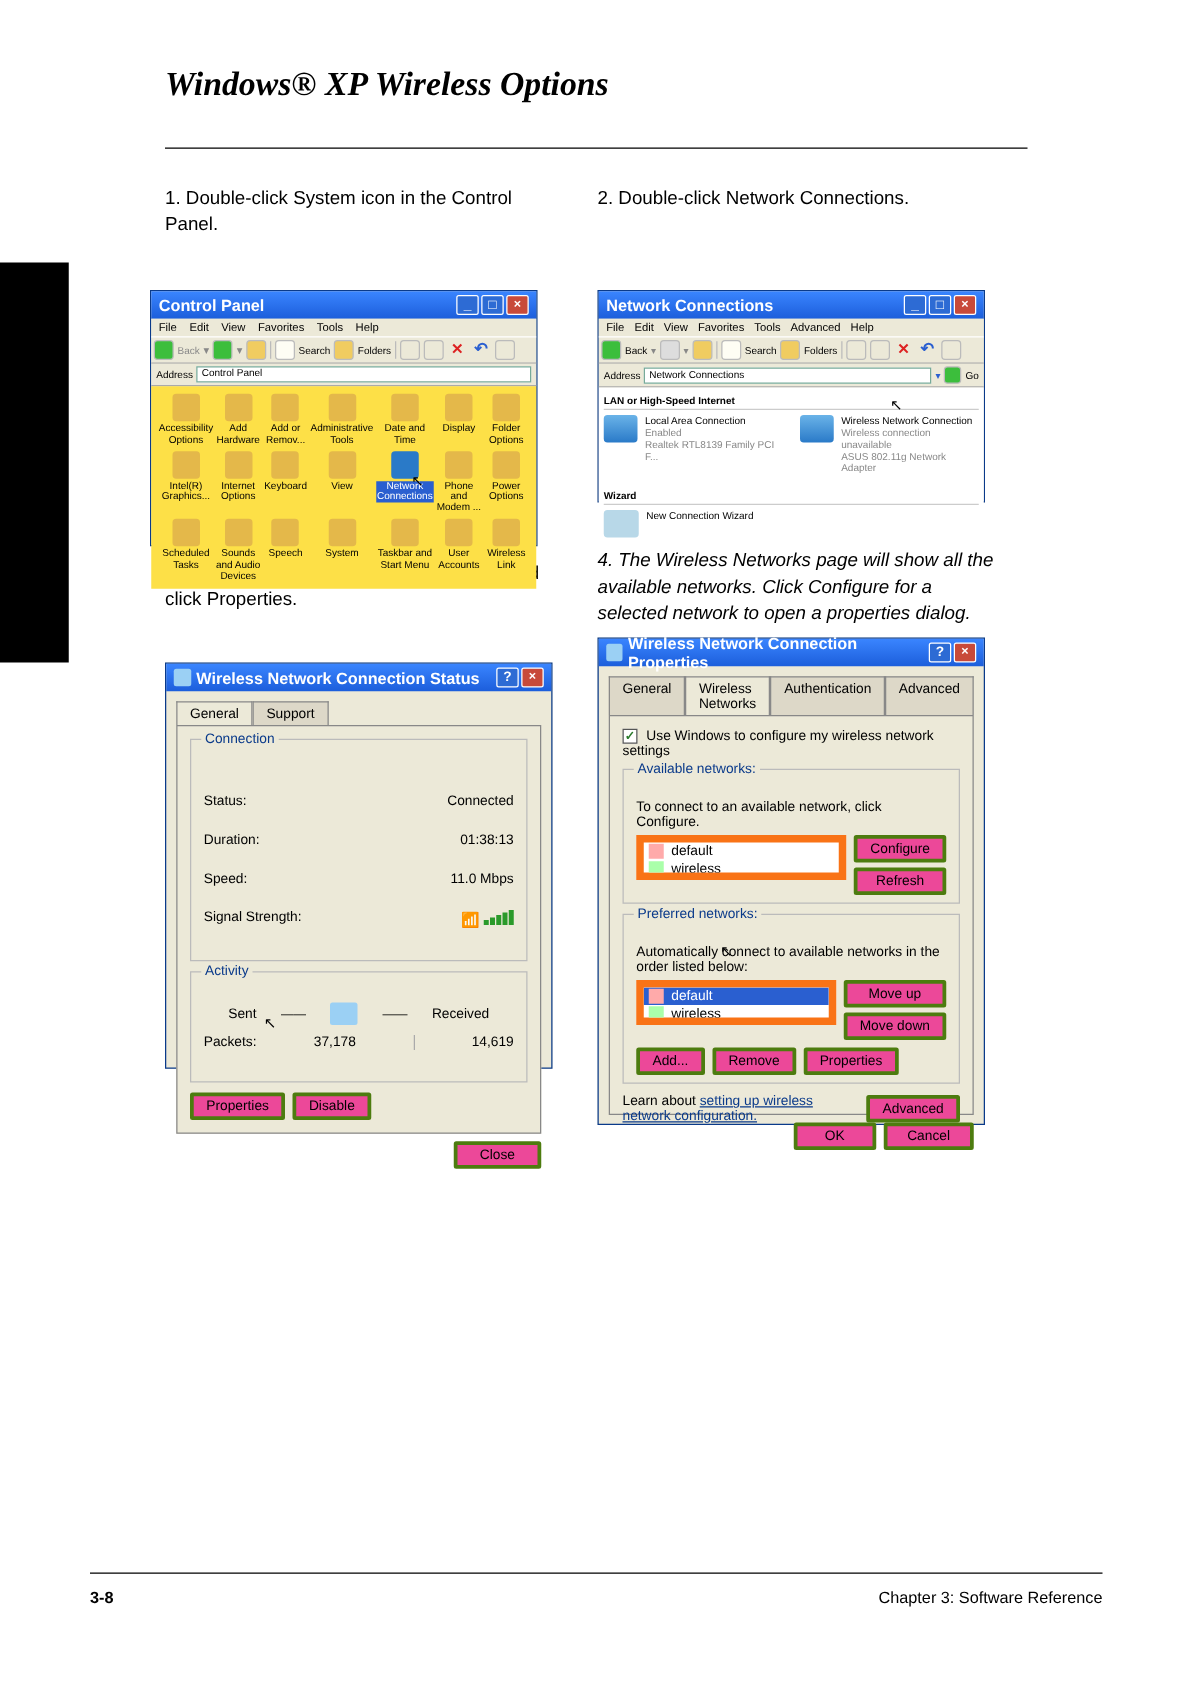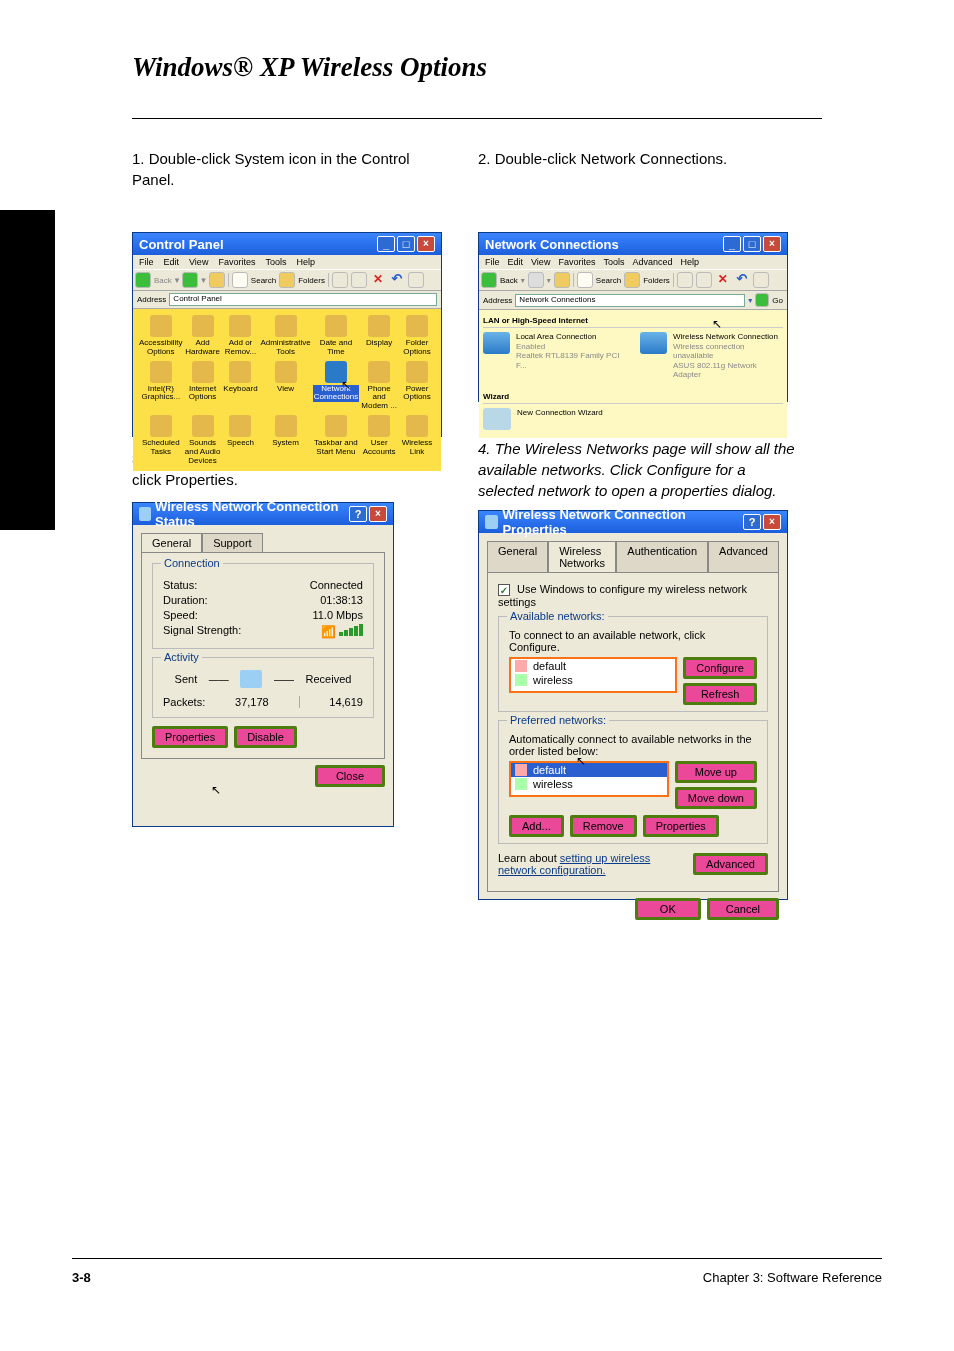--- a/index.html
+++ b/index.html
@@ -94,67 +94,67 @@
     text-align:center;
     line-height:14px;
   }
   .xp-help-btn {
     width: 18px; height: 16px;
     background: #2d6bd4; border:1px solid #fff; border-radius:2px;
     color:#fff; font-size:11px; text-align:center; line-height:14px;
   }
 
   
-  .cp { left: 132px; top: 232px; width: 310px; height: 205px; font-size: 9px; }
+  .cp { left: 120px; top: 232px; width: 310px; height: 205px; font-size: 9px; }
   .cp .menu { background:#ece9d8; padding:2px 6px; font-size:9px; display:flex; gap:10px; }
   .cp .toolbar { background:#ece9d8; padding:2px; display:flex; align-items:center; gap:3px; border-top:1px solid #fff; border-bottom:1px solid #aaa;}
   .cp .addrbar { background:#ece9d8; padding:2px 4px; font-size:8px; display:flex; align-items:center; gap:3px; border-bottom:1px solid #aaa;}
   .cp .addrfield { flex:1; background:#fff; border:1px solid #7a9; height:13px; font-size:8px; padding:0 3px;}
   .cp-icons { display:grid; grid-template-columns: repeat(7, 1fr); gap:4px 2px; padding:6px; background:#fde047; }
   .cp-item { text-align:center; font-size:8px; line-height:1.1; }
   .cp-item .ic { width:22px; height:22px; margin:0 auto 2px; background:#e4b84a; border-radius:3px;}
   .cp-item.sel .lbl { background:#2a5fd0; color:#fff; padding:0 1px; }
   .tbic { width:16px; height:16px; border:1px solid #bbb; border-radius:3px; }
   .tbic.green { background:#3cbe3c;}
   .tbic.red { color:#d22; font-weight:bold; font-size:12px; text-align:center; line-height:14px; border:none;}
   .tbic.search { background:#fefdf4;}
   .cursor { position:absolute; font-size:12px; }
 
   
   .nc { left: 478px; top: 232px; width: 310px; height: 170px; font-size: 9px; }
-  .nc-body { background:#fef9c3; padding:4px; font-size:9px; }
+  .nc-body { background:#ffffff; padding:4px; font-size:9px; }
   .nc-section { font-weight:bold; padding:2px 0; border-bottom:1px solid #ccc; margin-bottom:4px; font-size:8px;}
   .adapter-item { display:flex; gap:6px; margin-bottom:4px; }
   .adapter-icon { width:28px; height:22px; background:linear-gradient(#6ab3e8,#2a7ac8); border-radius:3px; }
   .adapter-text { font-size:8px; line-height:1.2; }
   .adapter-text .an { font-weight:normal; }
   .adapter-text .st { color:#888; }
 
   
-  .sd { left:132px; top:502px; width:262px; height:325px; font-size:11px; }
+  .sd { left:132px; top:530px; width:310px; height:325px; font-size:11px; }
   .sd-body { padding:8px; }
   .tabs { display:flex; }
   .tab { background:#ece9d8; border:1px solid #888; border-bottom:none; padding:3px 10px; font-size:11px; }
   .tab.inactive { background:#ddd8c8; }
   .tab-page { background:#ece9d8; border:1px solid #888; padding:10px; }
-  .gb { border:1px solid #bbb; padding:12px 10px 6px; margin-bottom:8px; position:relative; }
+  .gb { border:1px solid #bbb; padding:24px 10px 6px; margin-bottom:8px; position:relative; }
   .gb-legend { position:absolute; top:-7px; left:8px; background:#ece9d8; padding:0 3px; font-size:11px; color:#0a3a8a;}
-  .row { display:flex; justify-content:space-between; font-size:11px; margin:3px 0; }
+  .row { display:flex; justify-content:space-between; font-size:11px; margin:19px 0; }
   .activity-row { display:flex; justify-content:space-between; align-items:center; font-size:11px; }
   .btn { background:#ec4899; border:3px solid #4d7c0f; padding:2px 10px; font-size:11px; border-radius:2px; }
   .btn-row { display:flex; gap:6px; margin-top:6px;}
   .close-row { display:flex; justify-content:flex-end; margin-top:6px; }
   .sig-bars { display:inline-flex; gap:1px; align-items:flex-end; }
   .sig-bars span { width:4px; background:#2a9a2a; display:inline-block;}
 
   
   .pd { left:478px; top:510px; width:310px; height:390px; font-size:11px;}
   .pd .tab-page { height: 320px; position:relative; }
   .chk { width:12px; height:12px; border:1px solid #555; background:#fff; display:inline-flex; align-items:center; justify-content:center; color:#2a7a2a; font-size:10px; font-weight:bold; margin-right:4px; vertical-align:middle;}
-  .list { background:#fff; border:2px solid #f97316; height:36px; overflow:hidden; font-size:11px; }
+  .list { background:#fff; border:6px solid #f97316; height:36px; overflow:hidden; font-size:11px; }
   .list-item { padding:1px 4px; display:flex; gap:6px; align-items:center;}
   .list-item.sel { background:#2a5fd0; color:#fff; }
   .net-icon { width:12px; height:12px; }
   .link { color:#0a3a8a; text-decoration:underline; }
   .side-btns { display:flex; flex-direction:column; gap:4px; align-items:stretch; }
   .flex-row { display:flex; gap:6px; }
   .flex-row .list { flex:1; }
 
 </style>
 </head>

